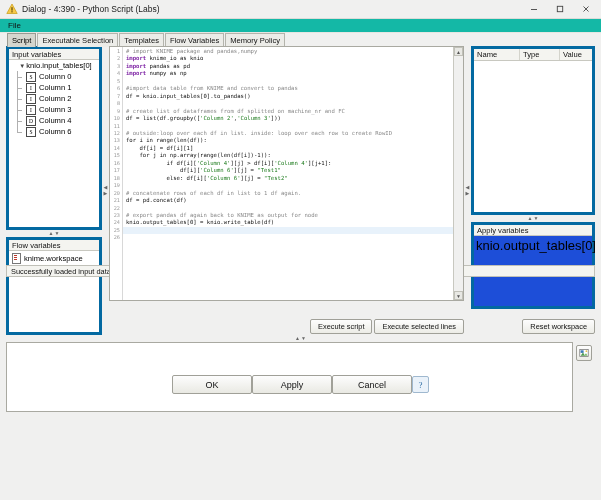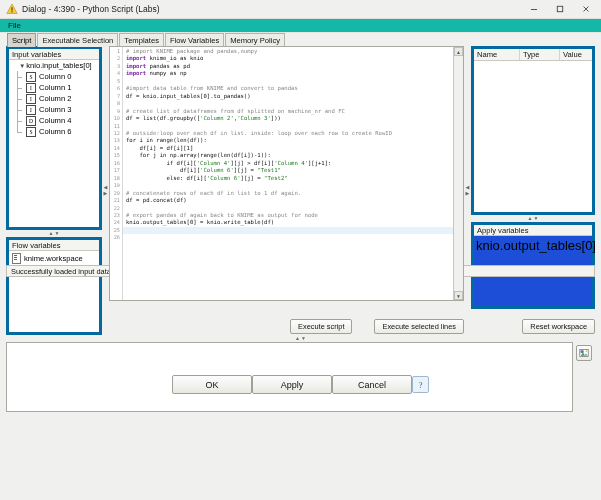--- a/index.html
+++ b/index.html
@@ -74,21 +74,21 @@
   .code{flex:1;background:#fff;padding:1px 0 0 3px;overflow:hidden;position:relative;}
   .code pre{margin:0;font-family:"DejaVu Sans Mono",monospace;font-size:5.6px;line-height:7.45px;white-space:pre;color:#111;}
   .cm{color:#8a8a8a;}
   .kw{color:#7b1fa2;font-weight:bold;}
   .st{color:#1b7a1b;}
   .nm{color:#111;}
   .curline{position:absolute;left:0;right:0;height:7.45px;background:#e8f2fb;}
   .scroll-v{width:9px;background:#f0f0ef;border-left:1px solid #c8c8c0;display:flex;flex-direction:column;justify-content:space-between;align-items:center;flex:none;}
   .sc-arrow{width:9px;height:9px;display:flex;align-items:center;justify-content:center;font-size:5px;color:#555;background:#e8e8e4;border:1px solid #c0c0b8;box-sizing:border-box;}
   .sc-thumb{width:7px;flex:1;margin:0;background:#f0f0ef;}
-  .editor-btns{height:18px;display:flex;align-items:center;justify-content:flex-end;gap:22px;padding-top:4px;flex:none;margin-top:12px;}
+  .editor-btns{height:18px;display:flex;align-items:center;justify-content:flex-end;gap:2px;padding-top:4px;flex:none;margin-top:12px;}
   .btn{font-size:7.4px;border:1px solid #a0a098;background:linear-gradient(#fdfdfd,#ecece6);padding:2px 7px;color:#111;border-radius:2px;line-height:9px;white-space:nowrap;}
 
   
   .col-right{width:124px;display:flex;flex-direction:column;flex:none;}
   .right-top{height:163px;display:flex;flex-direction:column;}
   .tbl{flex:1;background:#fff;display:flex;flex-direction:column;overflow:hidden;}
   .tbl-head{display:flex;height:11px;border-bottom:1px solid #c8c8c0;background:#f4f4f0;flex:none;}
   .th{font-size:7.6px;padding:1px 0 0 3px;border-right:1px solid #d4d4cc;box-sizing:border-box;color:#111;}
   .th:last-child{border-right:none;}
   .tbl-body{flex:1;background:#fff;}

